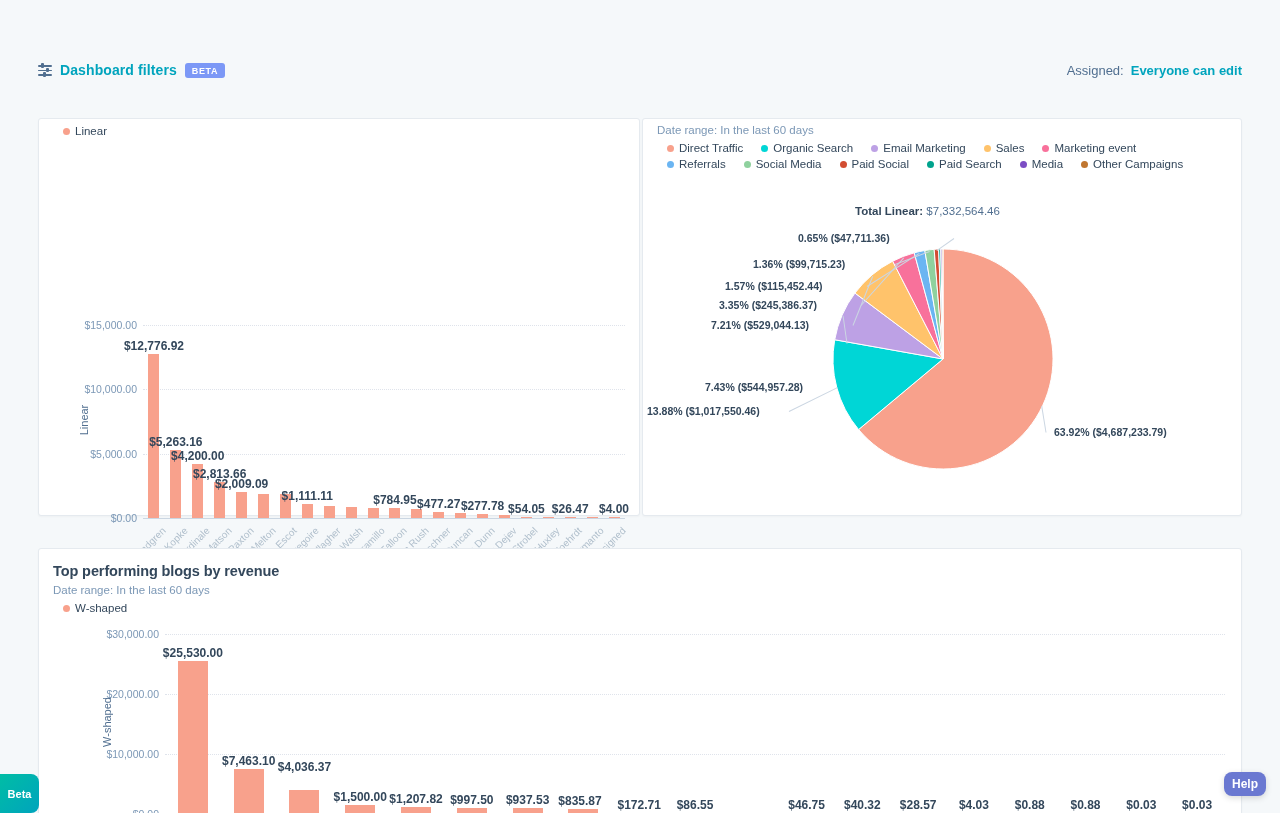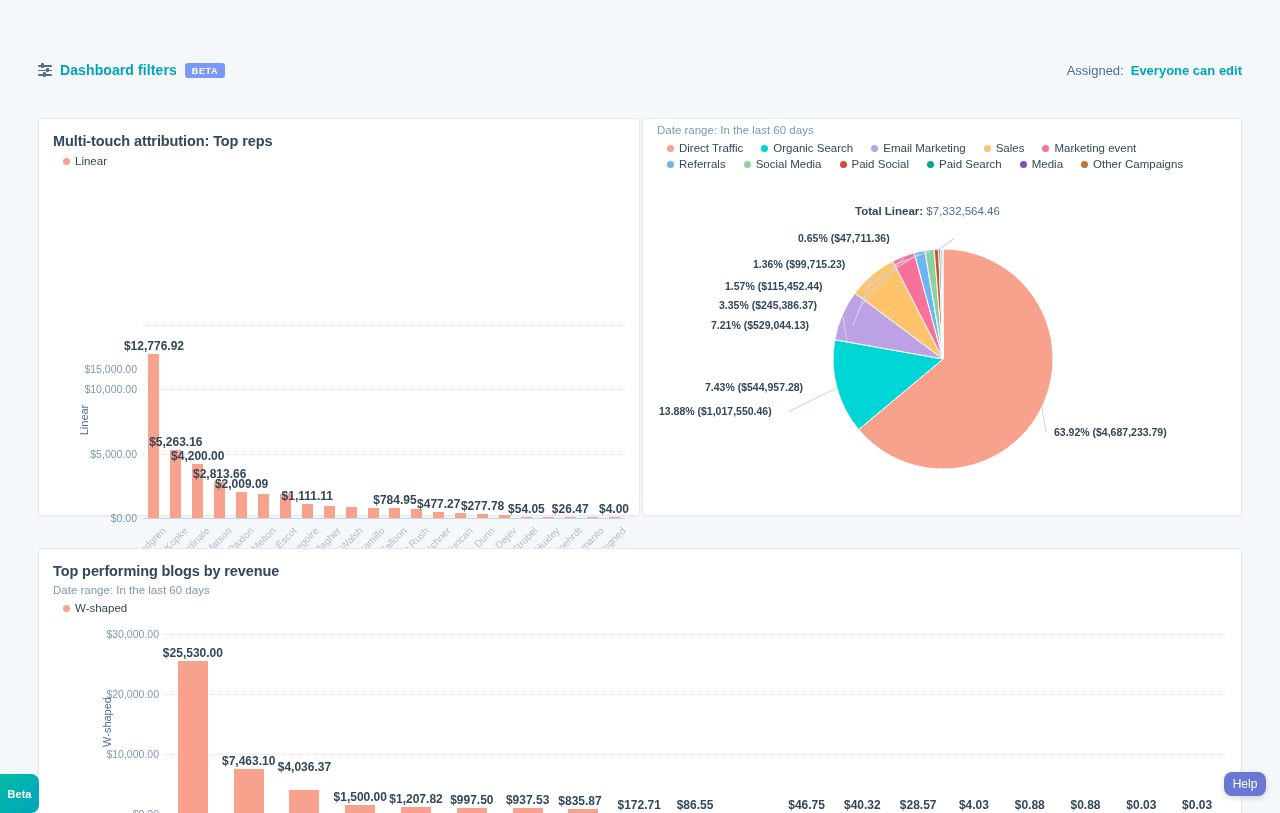--- a/index.html
+++ b/index.html
@@ -112,21 +112,21 @@
     position: absolute; left: 0px; top: 774px; width: 39px; height: 39px;
     background: linear-gradient(135deg, #00bda5 0%, #00a4bd 100%);
     border-radius: 0 8px 8px 0;
     display: flex; align-items: center; justify-content: center;
     color: #fff; font-size: 11px; font-weight: bold; cursor: pointer;
   }
   .help-btn {
     position: absolute; left: 1224px; top: 772px; width: 42px; height: 24px;
     background: #6a78d1; border-radius: 8px;
     display: flex; align-items: center; justify-content: center;
-    color: #fff; font-size: 12px; font-weight: normal; cursor: pointer;
+    color: #fff; font-size: 12px; font-weight: bold; cursor: pointer;
     box-shadow: 0 2px 6px rgba(0,0,0,0.15);
   }
 </style>
 </head>
 <body>
 
 <div class="topbar">
   <div class="filters-group">
     <span class="filter-icon">
       <span></span>
@@ -139,35 +139,34 @@
     <span class="filters-label">Dashboard filters</span>
     <span class="beta-badge">BETA</span>
   </div>
   <div class="assigned-group">
     <span class="assigned-label">Assigned:</span>
     <span class="assigned-value">Everyone can edit</span>
   </div>
 </div>
 
 <div class="card" id="card-attribution">
-  <div class="card-title">Multi-touch attribution: Top reps</div>
   <div class="legend-row" id="legend-attribution">
       <div class="legend-item">
         <span class="legend-dot" style="background: rgb(248, 161, 140);"></span>
         <span>Linear</span>
       </div>
     </div>
   <div class="plot" id="plot-attribution" style="left:0;top:0;width:602px;height:398px;">
       <div class="ytick" style="left: 22px; top: 399px; width: 76px;">$0.00</div>
       <div class="gridline" style="left: 104px; top: 334.667px; width: 482px;"></div>
       <div class="ytick" style="left: 22px; top: 334.667px; width: 76px;">$5,000.00</div>
       <div class="gridline" style="left: 104px; top: 270.333px; width: 482px;"></div>
       <div class="ytick" style="left: 22px; top: 270.333px; width: 76px;">$10,000.00</div>
       <div class="gridline" style="left: 104px; top: 206px; width: 482px;"></div>
-      <div class="ytick" style="left: 22px; top: 206px; width: 76px; margin-top: 44px;">$15,000.00</div>
+      <div class="ytick" style="left: 22px; top: 206px; width: 76px;">$15,000.00</div>
       <div class="axis-baseline" style="left: 104px; top: 399px; width: 482px;"></div>
       <div class="bar" title="Kim Lindgren $12,776.92" style="left: 109.455px; top: 234.604px; width: 11px; height: 164.396px; background: rgb(248, 161, 140);"></div>
       <div class="barlabel" style="left: 64.9545px; top: 219.604px; width: 100px;">$12,776.92</div>
       <div class="xlabel-rot" style="left: 0.954545px; top: 406px; width: 120px;">Kim Lindgren</div>
       <div class="bar" title="John Kopke $5,263.16" style="left: 131.364px; top: 331.281px; width: 11px; height: 67.7193px; background: rgb(248, 161, 140);"></div>
       <div class="barlabel" style="left: 86.8636px; top: 316.281px; width: 100px;">$5,263.16</div>
       <div class="xlabel-rot" style="left: 22.8636px; top: 406px; width: 120px;">John Kopke</div>
       <div class="bar" title="Richie Cardinale $4,200.00" style="left: 153.273px; top: 344.96px; width: 11px; height: 54.04px; background: rgb(248, 161, 140);"></div>
       <div class="barlabel" style="left: 108.773px; top: 329.96px; width: 100px;">$4,200.00</div>
       <div class="xlabel-rot" style="left: 44.7727px; top: 406px; width: 120px;">Richie Cardinale</div>
@@ -294,21 +293,21 @@
       <div class="pie-label" style="left: 110px; top: 139px; right: 342px;">1.36% ($99,715.23)</div>
       <div class="leader" style="left: 252px; top: 145px; width: 37.0095px; transform: rotate(-20.689deg);"></div>
       <div class="pie-label" style="left: 82px; top: 161px; right: 370px;">1.57% ($115,452.44)</div>
       <div class="leader" style="left: 224px; top: 167px; width: 62.4246px; transform: rotate(-32.3341deg);"></div>
       <div class="pie-label" style="left: 76px; top: 180px; right: 376px;">3.35% ($245,386.37)</div>
       <div class="leader" style="left: 218px; top: 186px; width: 63.8633px; transform: rotate(-48.1074deg);"></div>
       <div class="pie-label" style="left: 68px; top: 200px; right: 384px;">7.21% ($529,044.13)</div>
       <div class="leader" style="left: 210px; top: 206px; width: 52.9901px; transform: rotate(-68.1539deg);"></div>
       <div class="pie-label" style="left: 62px; top: 218px; right: 390px; margin-top: 44px;">7.43% ($544,957.28)</div>
       <div class="leader" style="left: 204px; top: 224px; width: 27.6207px; transform: rotate(-98.1228deg);"></div>
-      <div class="pie-label" style="left: 4px; top: 286px; right: 448px; margin-left: 12px;">13.88% ($1,017,550.46)</div>
+      <div class="pie-label" style="left: 4px; top: 286px; right: 448px;">13.88% ($1,017,550.46)</div>
       <div class="leader" style="left: 146px; top: 292px; width: 54.3457px; transform: rotate(-26.1964deg);"></div>
       <div class="pie-label" style="left: 411px; top: 307px;">63.92% ($4,687,233.79)</div>
       <div class="leader" style="left: 403px; top: 313px; width: 27.2298px; transform: rotate(-99.1884deg);"></div>
     </div>
 </div>
 
 <div class="card" id="card-blogs">
   <div class="card-title">Top performing blogs by revenue</div>
   <div class="card-sub">Date range: In the last 60 days</div>
   <div class="legend-row" id="legend-blogs">

